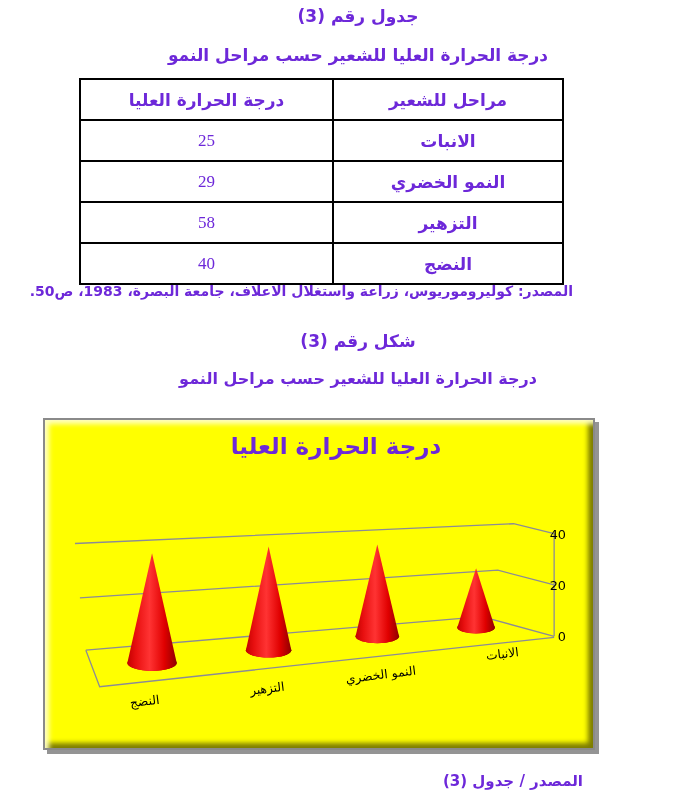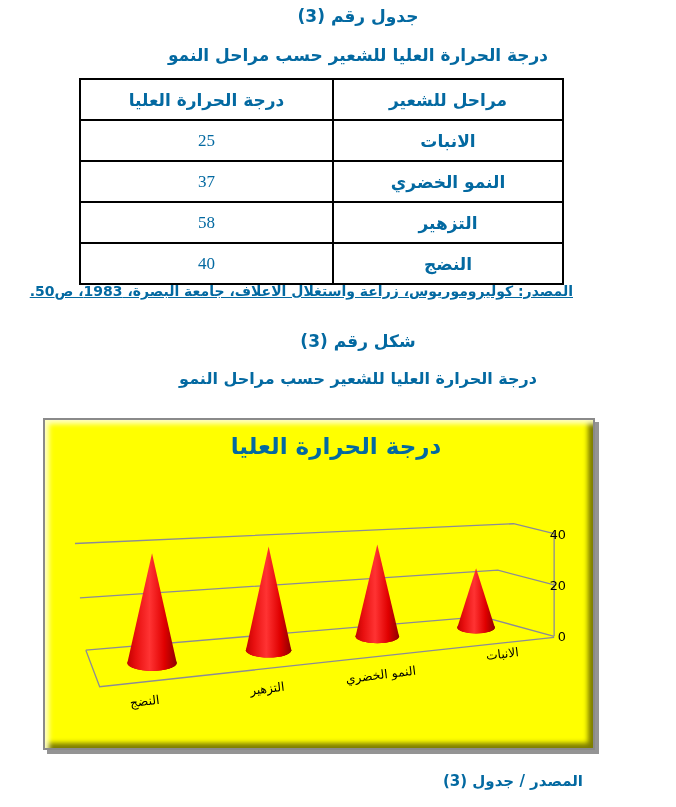--- a/index.html
+++ b/index.html
@@ -1,18 +1,18 @@
 <!DOCTYPE html>
 <html lang="ar" dir="rtl"><head>
 <meta charset="utf-8">
 <style>
   html,body{margin:0;padding:0;background:#ffffff;}
   .page{
     position:relative;width:676px;height:807px;background:#ffffff;overflow:hidden;
-    direction:rtl;font-family:"DejaVu Sans",sans-serif;color:#0369a1;
+    direction:rtl;font-family:"DejaVu Sans",sans-serif;color:#6d28d9;
   }
   .caption{
     position:absolute;left:0;width:636px;padding-left:40px;text-align:center;
     white-space:nowrap;
   }
   .cap-bold{font-weight:bold;font-size:17px;}
   .cap-normal{font-weight:bold;font-size:16px;}
   
   table.data-table{
     position:absolute;top:78px;left:79px;width:483px;
@@ -21,21 +21,21 @@
   table.data-table th,table.data-table td{
     border:2px solid #000;text-align:center;vertical-align:middle;padding:0;
   }
   table.data-table th{height:39px;font-size:17px;font-weight:bold;}
   table.data-table td{height:39px;}
   td.cell-stage{font-size:17px;font-weight:bold;}
   td.cell-value{font-size:17px;font-weight:normal;font-family:"Liberation Serif","DejaVu Serif",serif;}
   col.col-stage{width:230px;}
   col.col-value{width:253px;}
   .source-line{
-    position:absolute;top:283px;right:103px;font-size:14px;font-weight:bold;white-space:nowrap;text-decoration:underline;
+    position:absolute;top:283px;right:103px;font-size:14px;font-weight:bold;white-space:nowrap;
   }
   
   .chart-frame{
     position:absolute;top:418px;left:43px;width:552px;height:332px;
     background:#ffff00;border:2px solid #8a8a8a;box-sizing:border-box;
     box-shadow:4px 4px 0 #949494,
                inset 6px 6px 5px -2px #ffffc2,
                inset -7px -7px 5px -2px #7d7d00;
   }
   .chart-title{
@@ -70,21 +70,21 @@
         <th>درجة الحرارة العليا</th>
       </tr>
     </thead>
     <tbody>
       <tr>
         <td class="cell-stage">الانبات</td>
         <td class="cell-value">25</td>
       </tr>
       <tr>
         <td class="cell-stage">النمو الخضري</td>
-        <td class="cell-value">37</td>
+        <td class="cell-value">29</td>
       </tr>
       <tr>
         <td class="cell-stage">التزهير</td>
         <td class="cell-value">58</td>
       </tr>
       <tr>
         <td class="cell-stage">النضج</td>
         <td class="cell-value">40</td>
       </tr>
     </tbody>

